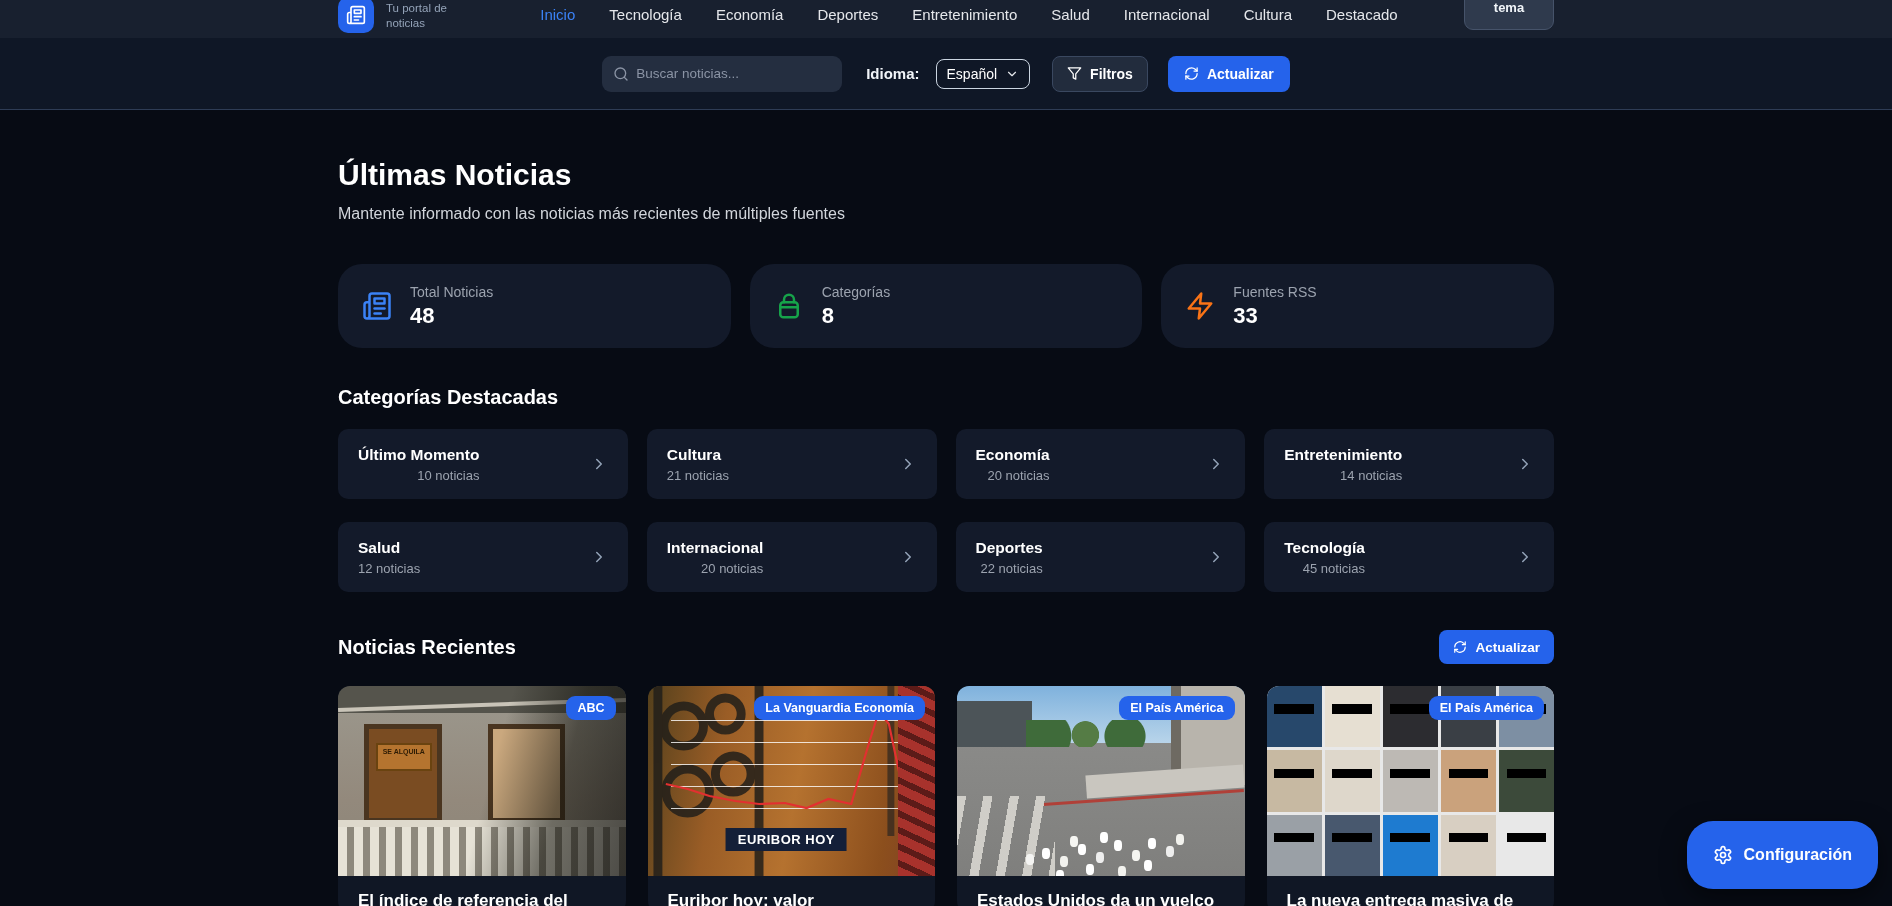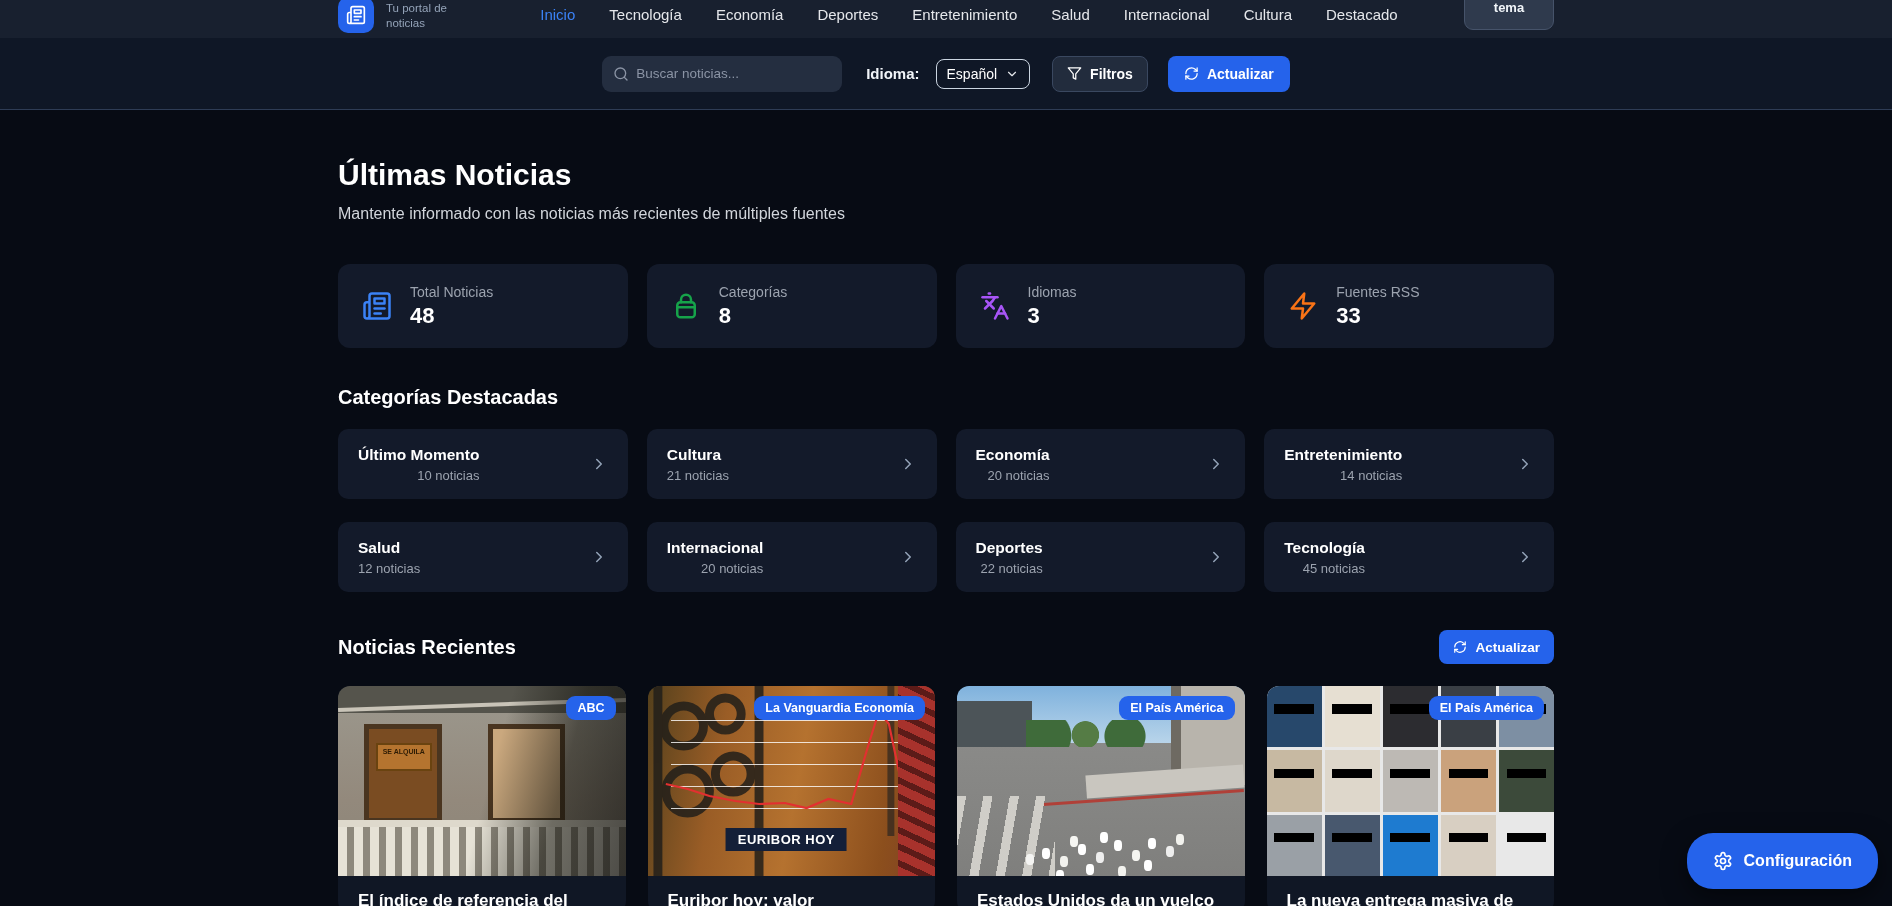--- a/index.html
+++ b/index.html
@@ -50,21 +50,21 @@
   .btn-filters { height:36px; padding:0 14px; background:#222c3d; border:1px solid #3a4860; margin-left:6px; }
   .btn-primary { height:36px; padding:0 16px; background:#2563eb; margin-left:4px; }
 
   
   .main { padding-top:46px; }
   .h1 { font-size:30px; line-height:38px; font-weight:bold; color:#fff; }
   .subtitle { font-size:16px; line-height:20px; color:#d1d5db; margin-top:10px; }
 
   
   .stats { display:flex; gap:19px; margin-top:40px; }
-  .stat-card { flex:1; height:84px; background:#131a2a; border-radius:12px;
+  .stat-card { flex:1; height:84px; background:#131a2a; border-radius:24px;
     display:flex; align-items:center; padding:0 24px; gap:18px; }
   .stat-label { font-size:14px; color:#9ca3af; }
   .stat-value { font-size:22px; font-weight:bold; color:#fff; margin-top:3px; }
 
   
   .section-title { font-size:20px; font-weight:bold; color:#fff; margin-top:38px; }
   .cat-grid { display:grid; grid-template-columns:repeat(4,1fr); gap:23px 19px; margin-top:20px; }
   .cat-card { height:70px; background:#131a2a; border-radius:10px; cursor:pointer;
     display:flex; align-items:center; justify-content:space-between; padding:0 20px; }
   .cat-name { font-size:15.5px; font-weight:bold; color:#fff; }
@@ -137,21 +137,21 @@
   .mug:nth-child(1){background:#cfc9bd;} .mug:nth-child(2){background:#27486b;}
   .mug:nth-child(3){background:#e6dfd2;} .mug:nth-child(4){background:#2c2c30;}
   .mug:nth-child(5){background:#3a3f45;} .mug:nth-child(6){background:#7d8fa3;}
   .mug:nth-child(7){background:#c7b9a2;} .mug:nth-child(8){background:#ded7cb;}
   .mug:nth-child(9){background:#bdb9b4;} .mug:nth-child(10){background:#caa27c;}
   .mug:nth-child(11){background:#3c4a3a;} .mug:nth-child(12){background:#9aa0a6;}
   .mug:nth-child(13){background:#48586e;} .mug:nth-child(14){background:#1e7bd0;}
   .mug:nth-child(15){background:#d8cfc2;}
 
   
-  .settings-fab { position:fixed; right:14px; bottom:17px; height:56px; padding:0 26px;
+  .settings-fab { position:fixed; right:14px; bottom:17px; height:68px; padding:0 26px;
     border-radius:26px; background:#2563eb; color:#fff; display:flex; align-items:center; gap:11px;
     font-size:16px; font-weight:bold; border:none; cursor:pointer;
     box-shadow:0 8px 24px rgba(0,0,0,.5); font-family:"Liberation Sans",sans-serif; }
 
   .icon { display:inline-flex; flex:0 0 auto; }
   .icon svg { display:block; }
 </style>
 </head>
 <body>
 
@@ -247,36 +247,20 @@
       <span class="icon">
         <svg width="30" height="30" viewBox="0 0 24 24" fill="none" stroke="#16a34a" stroke-width="2" stroke-linecap="round" stroke-linejoin="round">
             <rect x="5" y="9" width="14" height="12" rx="2.5"></rect>
             <path d="M8 9V7a4 4 0 0 1 8 0v2"></path>
             <path d="M5 13h14"></path>
           </svg>
       </span>
       <div>
         <div class="stat-label">Categorías</div>
         <div class="stat-value">8</div>
-      </div>
-    </div>
-    <div class="stat-card">
-      <span class="icon">
-        <svg width="30" height="30" viewBox="0 0 24 24" fill="none" stroke="#a855f7" stroke-width="2" stroke-linecap="round" stroke-linejoin="round">
-            <path d="m5 8 6 6"></path>
-            <path d="m4 14 6-6 2-3"></path>
-            <path d="M2 5h12"></path>
-            <path d="M7 2h1"></path>
-            <path d="m22 22-5-10-5 10"></path>
-            <path d="M14 18h6"></path>
-          </svg>
-      </span>
-      <div>
-        <div class="stat-label">Idiomas</div>
-        <div class="stat-value">3</div>
       </div>
     </div>
     <div class="stat-card">
       <span class="icon">
         <svg width="30" height="30" viewBox="0 0 24 24" fill="none" stroke="#f97316" stroke-width="2" stroke-linecap="round" stroke-linejoin="round">
             <path d="M13 2 3 14h9l-1 8 10-12h-9l1-8z"></path>
           </svg>
       </span>
       <div>
         <div class="stat-label">Fuentes RSS</div>

